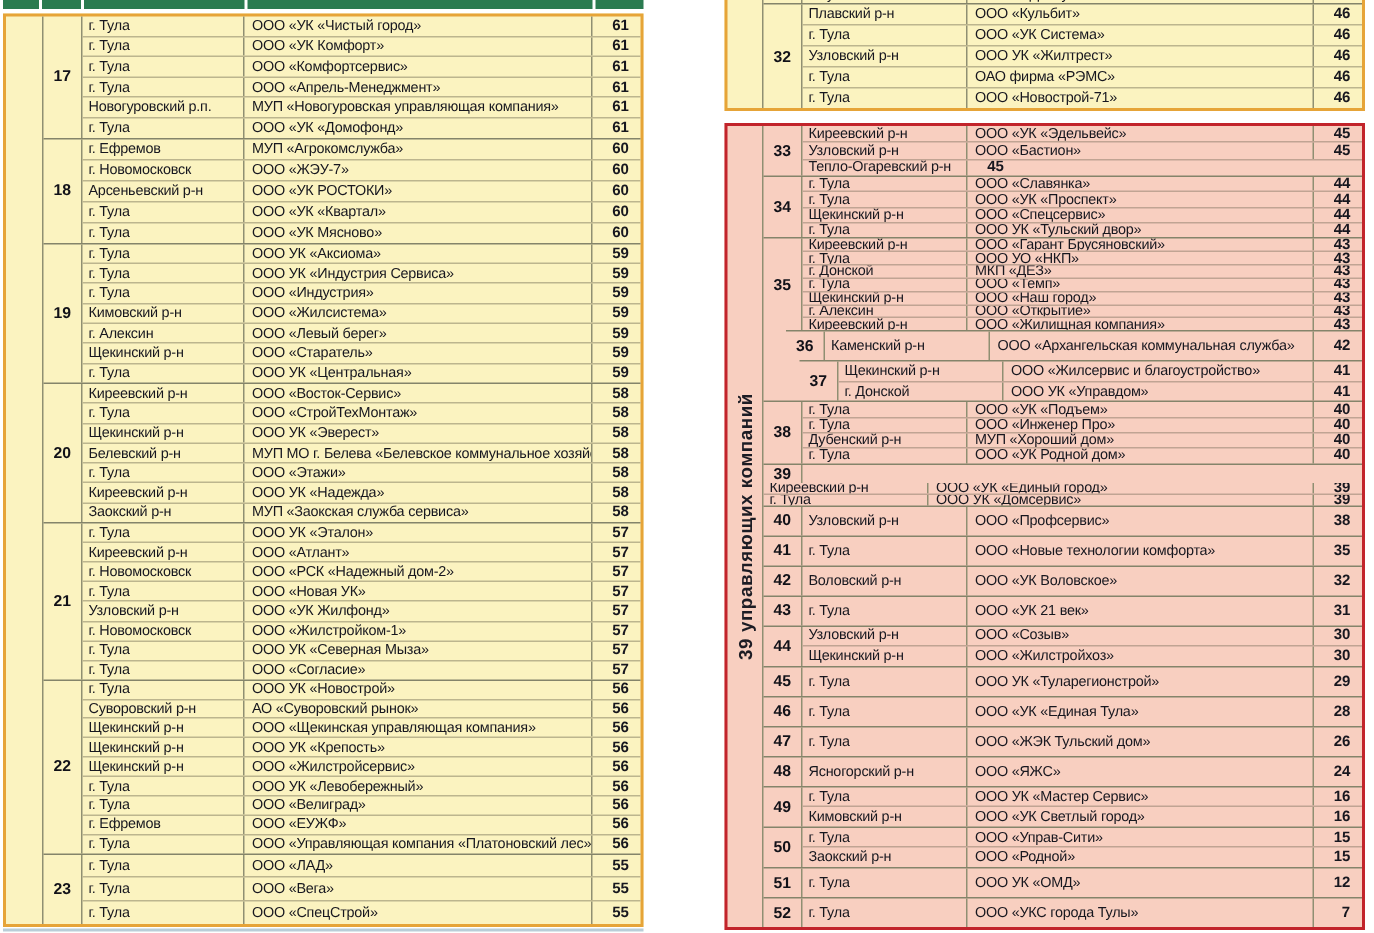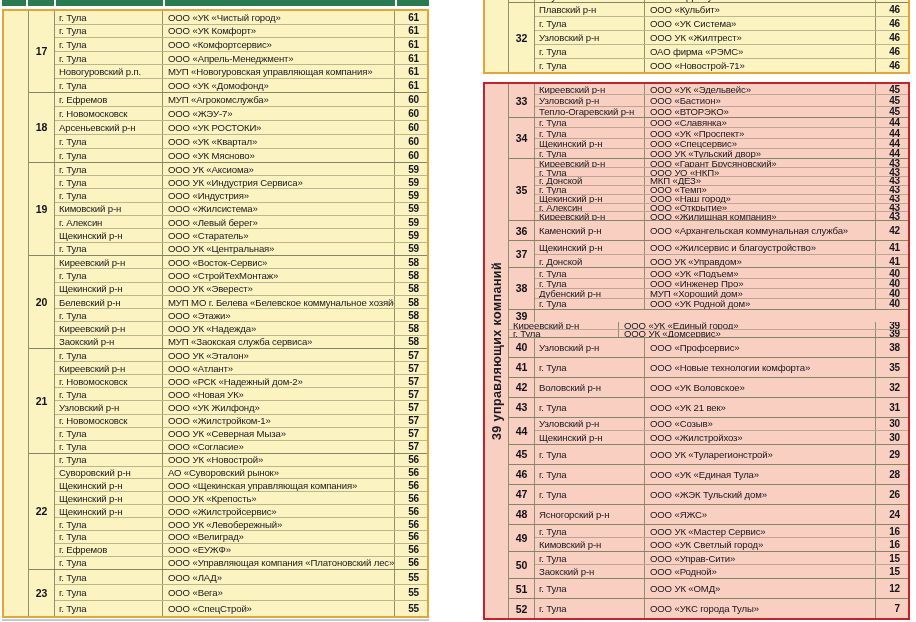--- a/index.html
+++ b/index.html
@@ -387,21 +387,20 @@
             <div class="cell c-company">ООО «УК «Эдельвейс»</div>
             <div class="cell c-score">45</div>
           </div>
           <div class="row">
             <div class="cell c-district">Узловский р-н</div>
             <div class="cell c-company">ООО «Бастион»</div>
             <div class="cell c-score">45</div>
           </div>
           <div class="row">
             <div class="cell c-district">Тепло-Огаревский р-н</div>
-            <div class="cell c-company">ООО «ВТОРЭКО»</div>
             <div class="cell c-score">45</div>
           </div>
         </div>
       </div>
       <div class="group" style="flex-grow: 4;">
         <div class="rankcell">34</div>
         <div class="rows">
           <div class="row">
             <div class="cell c-district">г. Тула</div>
             <div class="cell c-company">ООО «Славянка»</div>
@@ -457,31 +456,31 @@
             <div class="cell c-company">ООО «Открытие»</div>
             <div class="cell c-score">43</div>
           </div>
           <div class="row">
             <div class="cell c-district">Киреевский р-н</div>
             <div class="cell c-company">ООО «Жилищная компания»</div>
             <div class="cell c-score">43</div>
           </div>
         </div>
       </div>
-      <div class="group" style="flex-grow: 1;">
+      <div class="group" style="flex-grow: 1; margin-left: 15px;">
         <div class="rankcell">36</div>
         <div class="rows">
           <div class="row">
             <div class="cell c-district">Каменский р-н</div>
             <div class="cell c-company">ООО «Архангельская коммунальная служба»</div>
             <div class="cell c-score">42</div>
           </div>
         </div>
       </div>
-      <div class="group" style="flex-grow: 2;">
+      <div class="group" style="flex-grow: 2; margin-left: 24px;">
         <div class="rankcell">37</div>
         <div class="rows">
           <div class="row">
             <div class="cell c-district">Щекинский р-н</div>
             <div class="cell c-company">ООО «Жилсервис и благоустройство»</div>
             <div class="cell c-score">41</div>
           </div>
           <div class="row">
             <div class="cell c-district">г. Донской</div>
             <div class="cell c-company">ООО УК «Управдом»</div>

